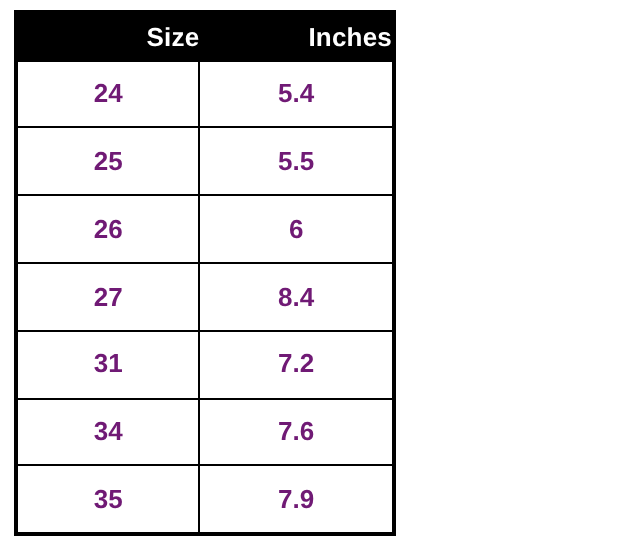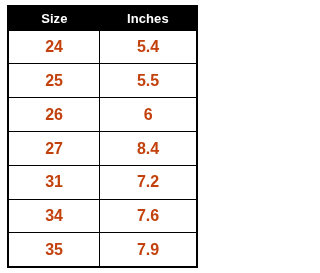--- a/index.html
+++ b/index.html
@@ -32,36 +32,36 @@
   table.size-chart col.col-size  { width: 48.5%; }
   table.size-chart col.col-inch  { width: 51.5%; }
 
   thead tr.header-row {
     background: #000000;
   }
   thead th {
     color: #ffffff;
     font-weight: bold;
     font-size: 13px;
-    text-align: center;
+    text-align: right;
     padding: 0;
     height: 24px;
     line-height: 24px;
     border: none;
     letter-spacing: 0.1px;
   }
   thead th.th-size { border-right: 0; }
 
   tbody tr.data-row {
     background: #ffffff;
   }
   tbody td {
-    color: #c2410c;
+    color: #701a75;
     font-weight: bold;
-    font-size: 16px;
+    font-size: 13px;
     text-align: center;
     padding: 0;
     height: 19.9px;
     line-height: 19.9px;
     border-top: 1.5px solid #000000;
     border-right: 1.5px solid #000000;
   }
   tbody td.cell-inches {
     border-right: none;
   }

